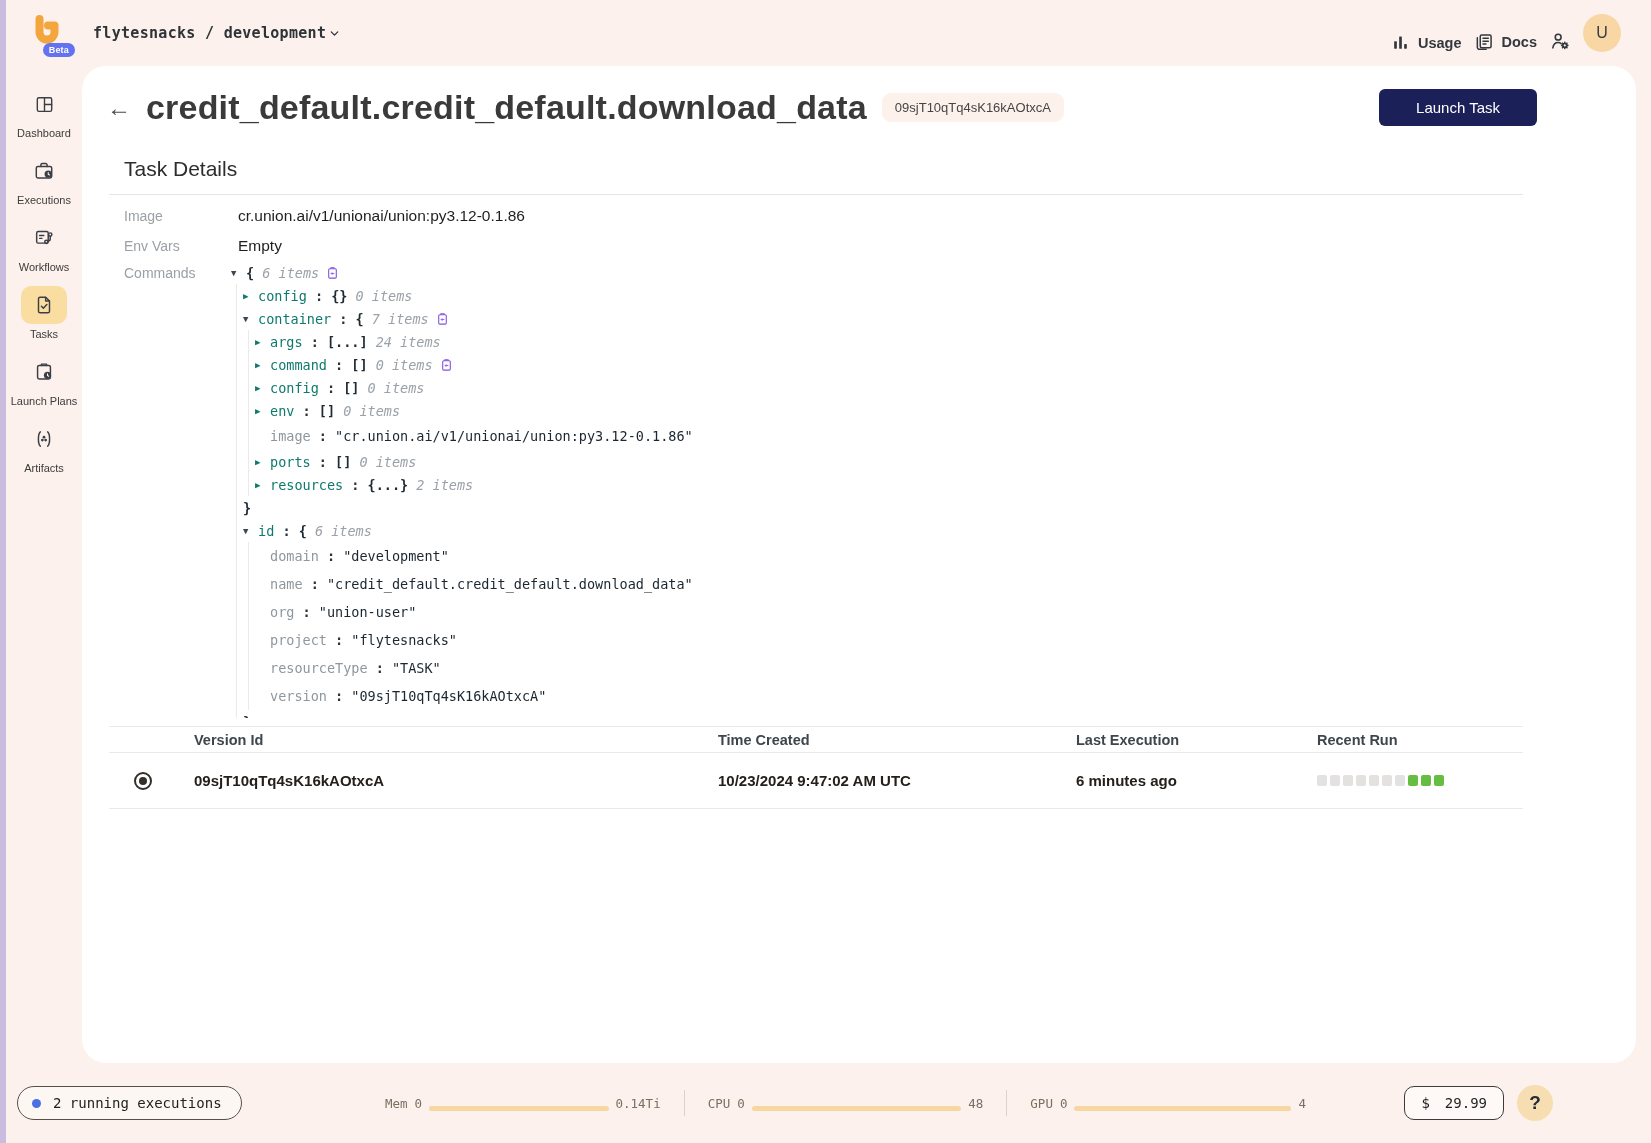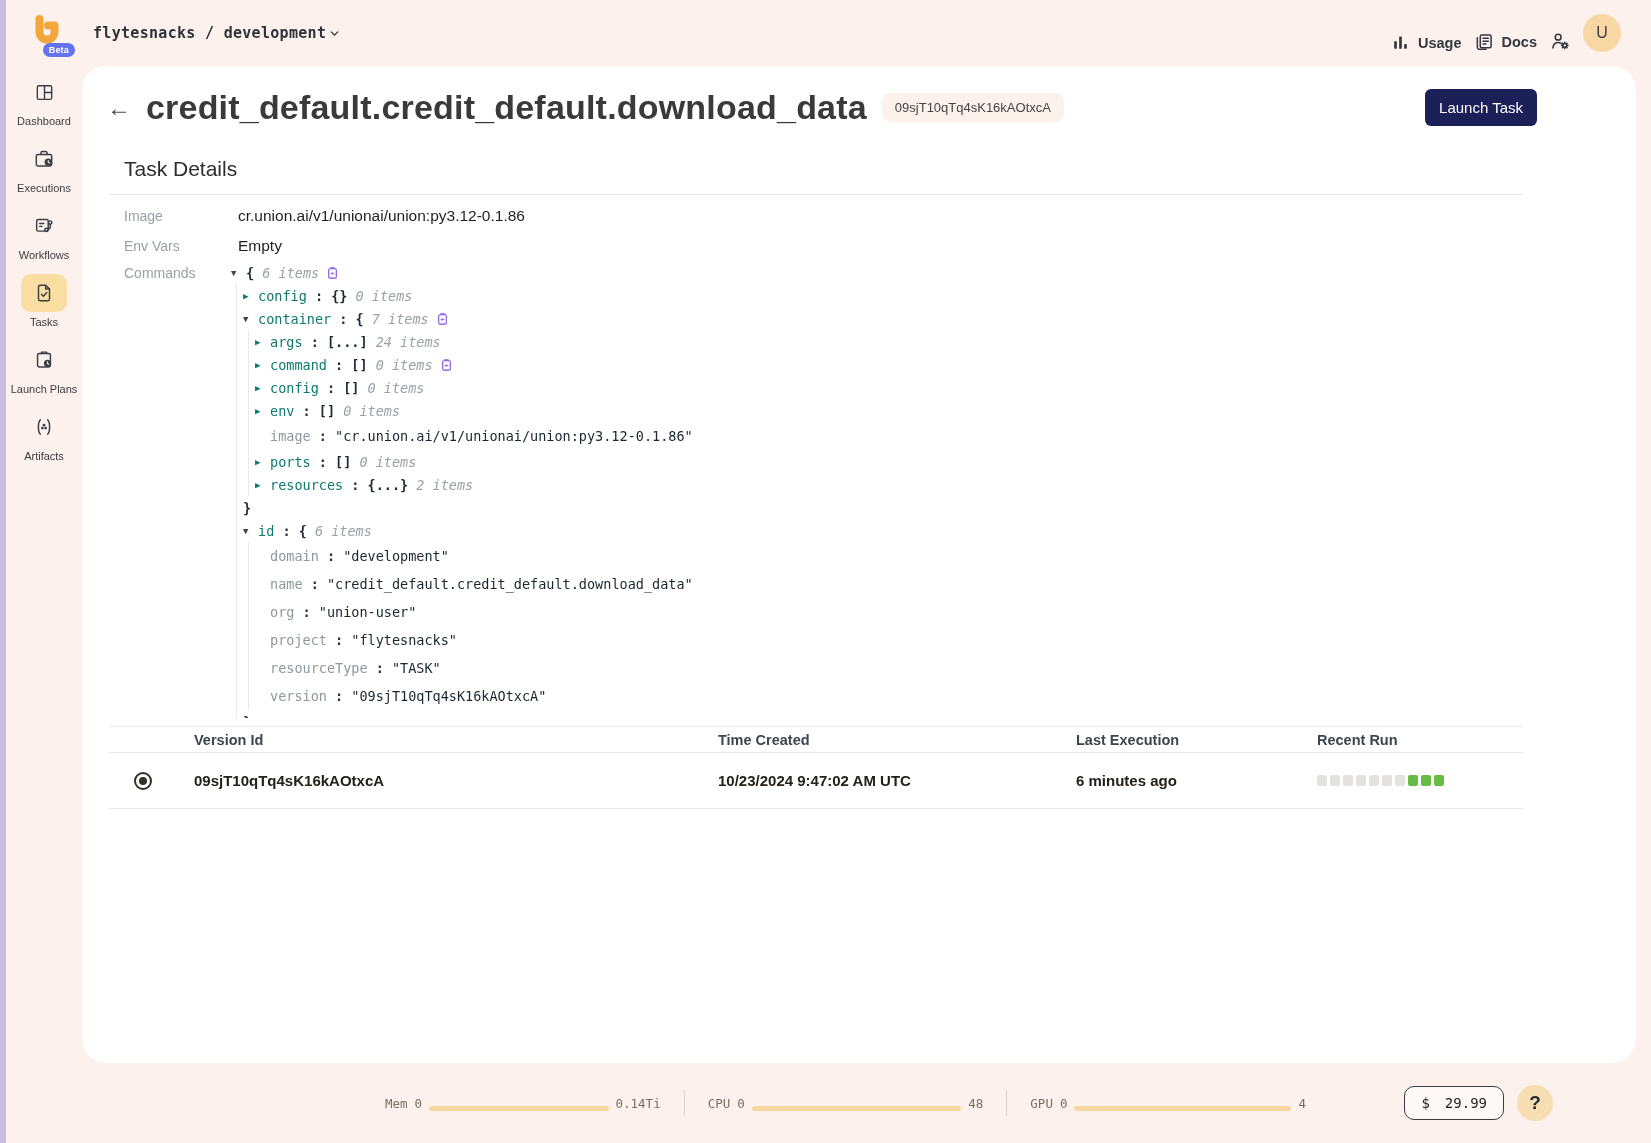--- a/index.html
+++ b/index.html
@@ -17,35 +17,35 @@
           padding:2px 6px; border-radius:8px; letter-spacing:.2px; }
   .breadcrumb { display:flex; align-items:center; gap:2px; margin-left:26px; cursor:pointer;
                 font-family:"DejaVu Sans Mono", monospace; font-weight:bold; font-size:15px; color:#2e3338; letter-spacing:.3px; }
   .top-right { margin-left:auto; display:flex; align-items:flex-end; gap:12px; }
   .top-link { display:flex; align-items:center; gap:8px; font-size:14.5px; font-weight:bold; color:#32383e; cursor:pointer; }
   .icon-btn { cursor:pointer; display:flex; align-items:center; }
   .avatar { width:38px; height:38px; border-radius:50%; background:#f8d7a4; display:flex; align-items:center; justify-content:center;
             font-size:16px; color:#343c46; cursor:pointer; }
 
   
-  .sidebar { position:absolute; left:6px; top:49px; bottom:0; width:76px; display:flex; flex-direction:column; align-items:center; padding-top:24px; }
+  .sidebar { position:absolute; left:6px; top:61px; bottom:0; width:76px; display:flex; flex-direction:column; align-items:center; padding-top:24px; }
   .side-item { display:flex; flex-direction:column; align-items:center; margin-bottom:13px; cursor:pointer; width:72px; }
   .side-icon { width:46px; height:38px; display:flex; align-items:center; justify-content:center; border-radius:10px; }
   .side-item.active .side-icon { background:#fadda0; }
   .side-label { margin-top:4px; font-size:11px; color:#3c3c3c; text-align:center; line-height:12px; }
   .sicon { stroke:#3a3f45; fill:none; stroke-width:1.6; stroke-linecap:round; stroke-linejoin:round; }
 
   
   .card { position:absolute; left:82px; top:66px; right:15px; bottom:80px; background:#ffffff; border-radius:24px; overflow:hidden; }
   .title-row { display:flex; align-items:center; gap:15px; padding:22px 99px 0 25px; }
   .back { font-size:24px; color:#4a4a4a; cursor:pointer; line-height:24px; }
   .page-h1 { font-size:34px; font-weight:600; color:#3a3a3a; margin:0; letter-spacing:.2px; }
   .ver-badge { background:#fdf1ec; color:#454545; font-size:13px; padding:7px 13px; border-radius:9px; }
   .launch { margin-left:auto; background:#1b2158; color:#fff; border:none; border-radius:6px; font-family:"Liberation Sans",sans-serif;
-            font-size:15px; font-weight:500; padding:10px 14px; cursor:pointer; }
+            font-size:15px; font-weight:500; padding:10px 37px; cursor:pointer; }
   .content { padding:0 113px 0 27px; }
   .section-h2 { font-size:21px; font-weight:500; color:#2d2d2d; margin:30px 0 13px 15px; }
   .hr { border-top:1px solid #e6e6e6; }
   .drow { display:flex; align-items:center; height:30px; }
   .drow.commands { align-items:flex-start; height:auto; }
   .dlabel { width:129px; padding-left:15px; font-size:14px; color:#9aa0a6; flex:none; }
   .drow.commands .dlabel { padding-top:4px; }
   .dvalue { font-size:15.5px; color:#1f1f1f; }
 
   
@@ -314,20 +314,24 @@
             <span class="run-sq success"></span>
             <span class="run-sq success"></span>
             <span class="run-sq success"></span>
           </span>
       </div>
     </div>
   </div>
 </main>
 
 <footer class="statusbar">
+  <div class="run-pill">
+    <span class="blue-dot"></span>
+    <span>2 running executions</span>
+  </div>
 
   <div class="gauges">
     <div class="gauge">
       <span class="glabel">Mem</span>
       <span class="glabel">0</span>
       <span class="gtrack"></span>
       <span class="glabel">0.14Ti</span>
     </div>
     <span class="vdiv"></span>
     <div class="gauge">

